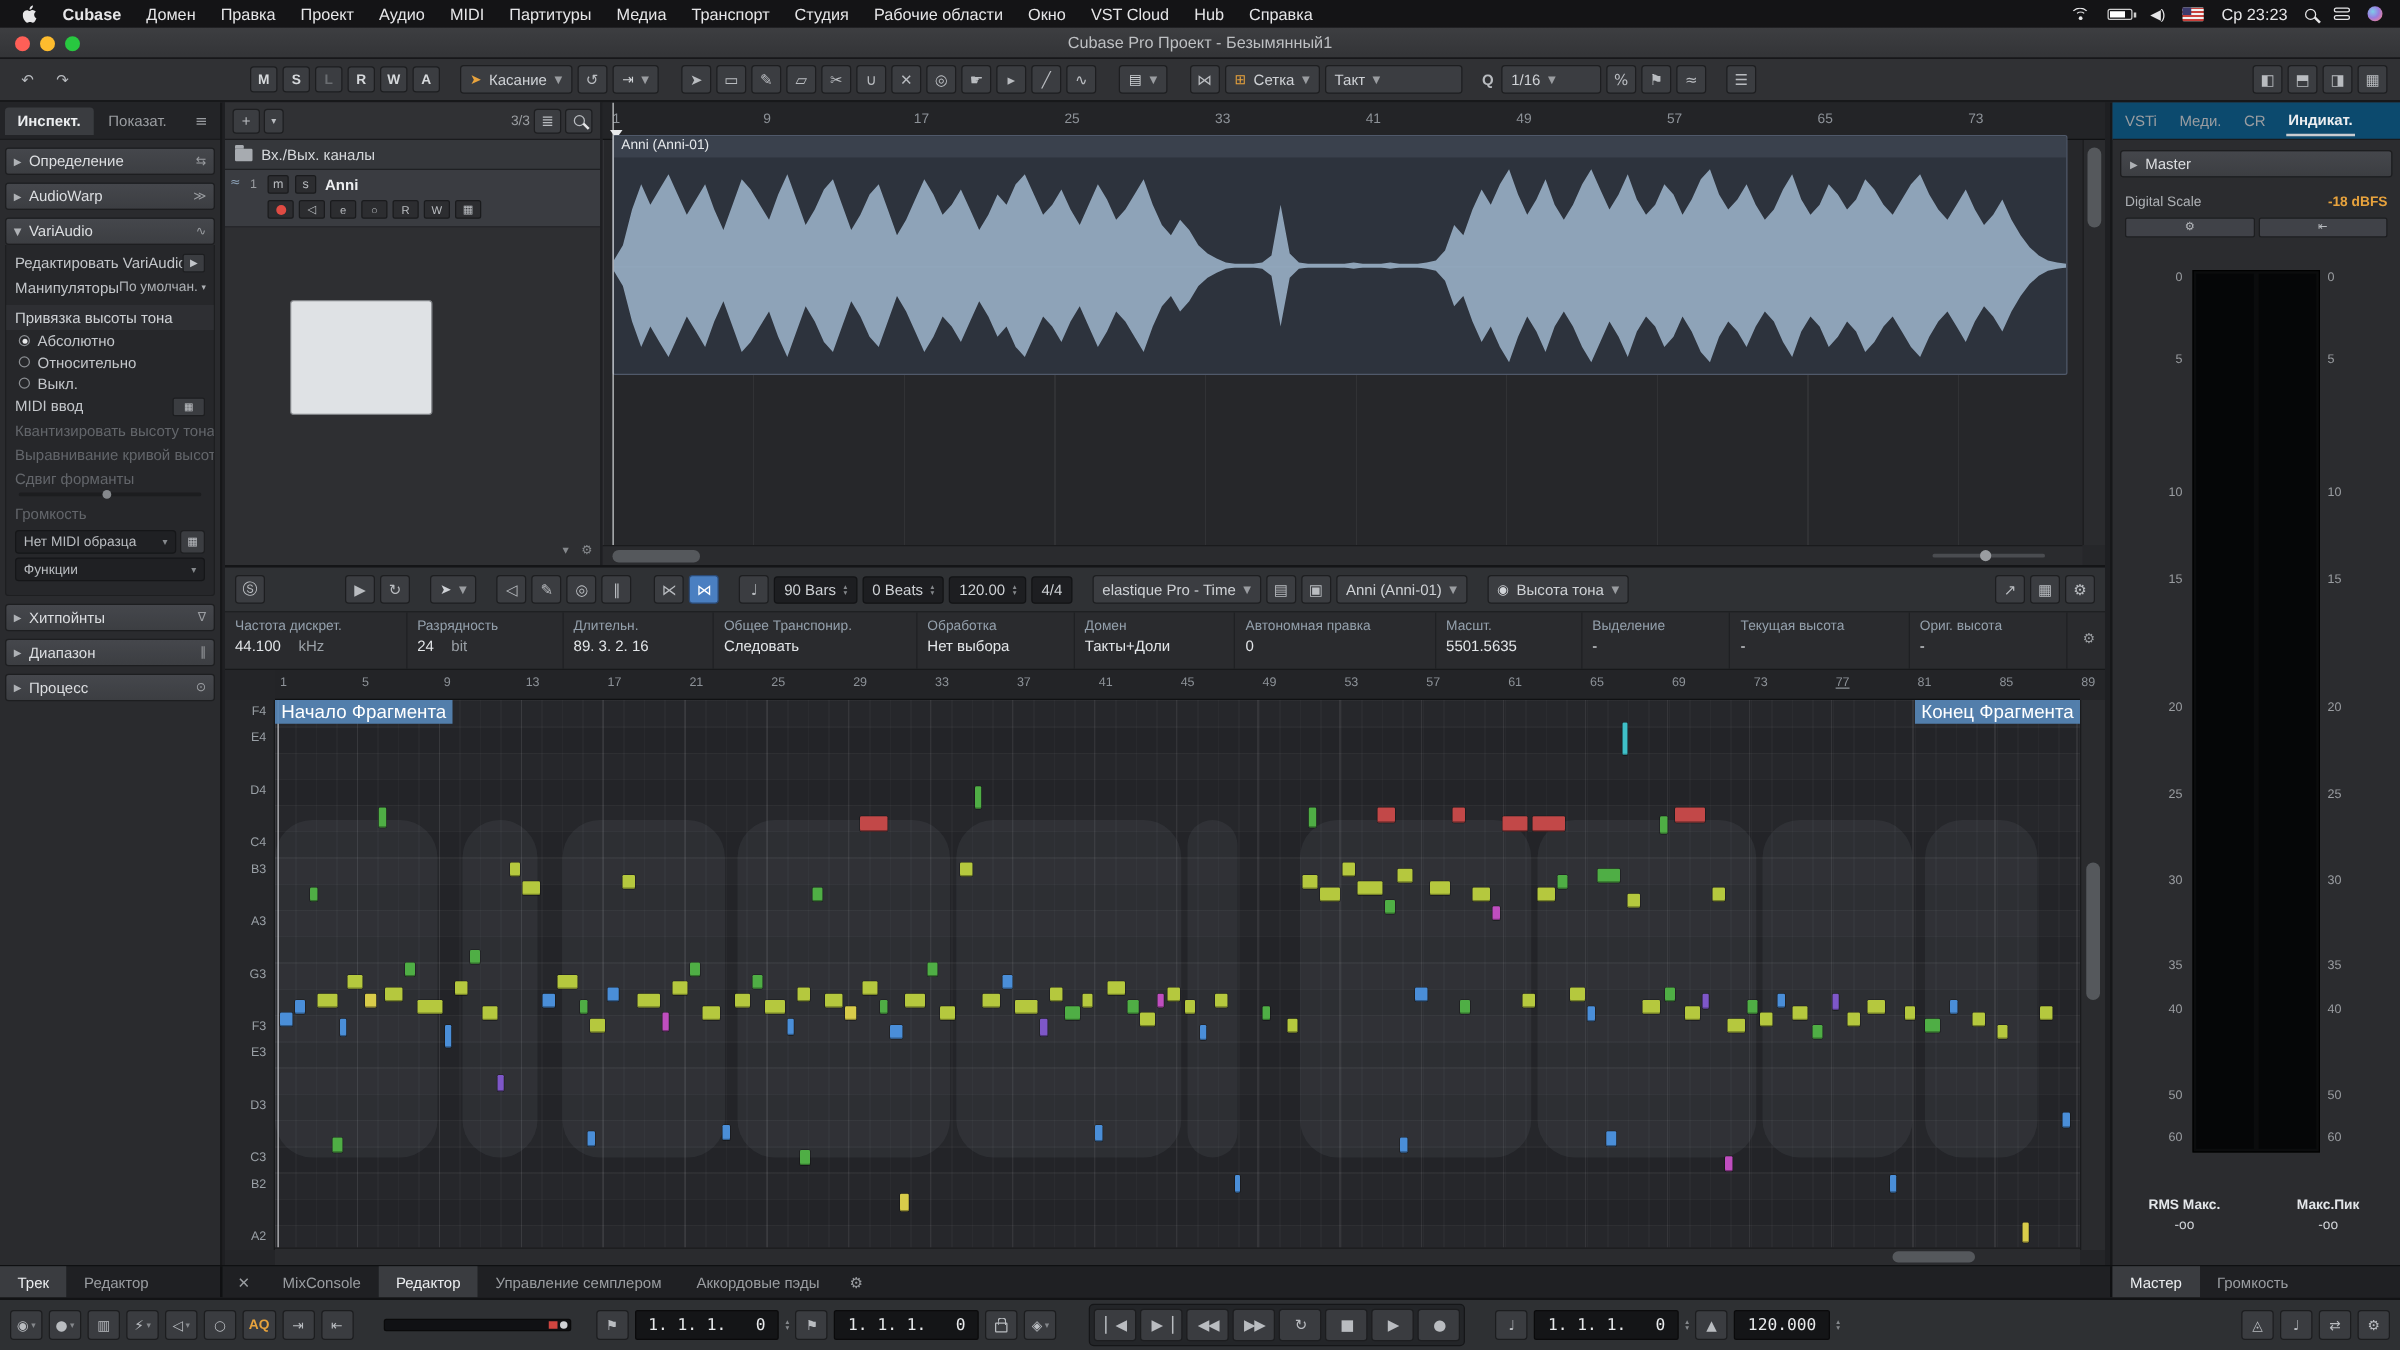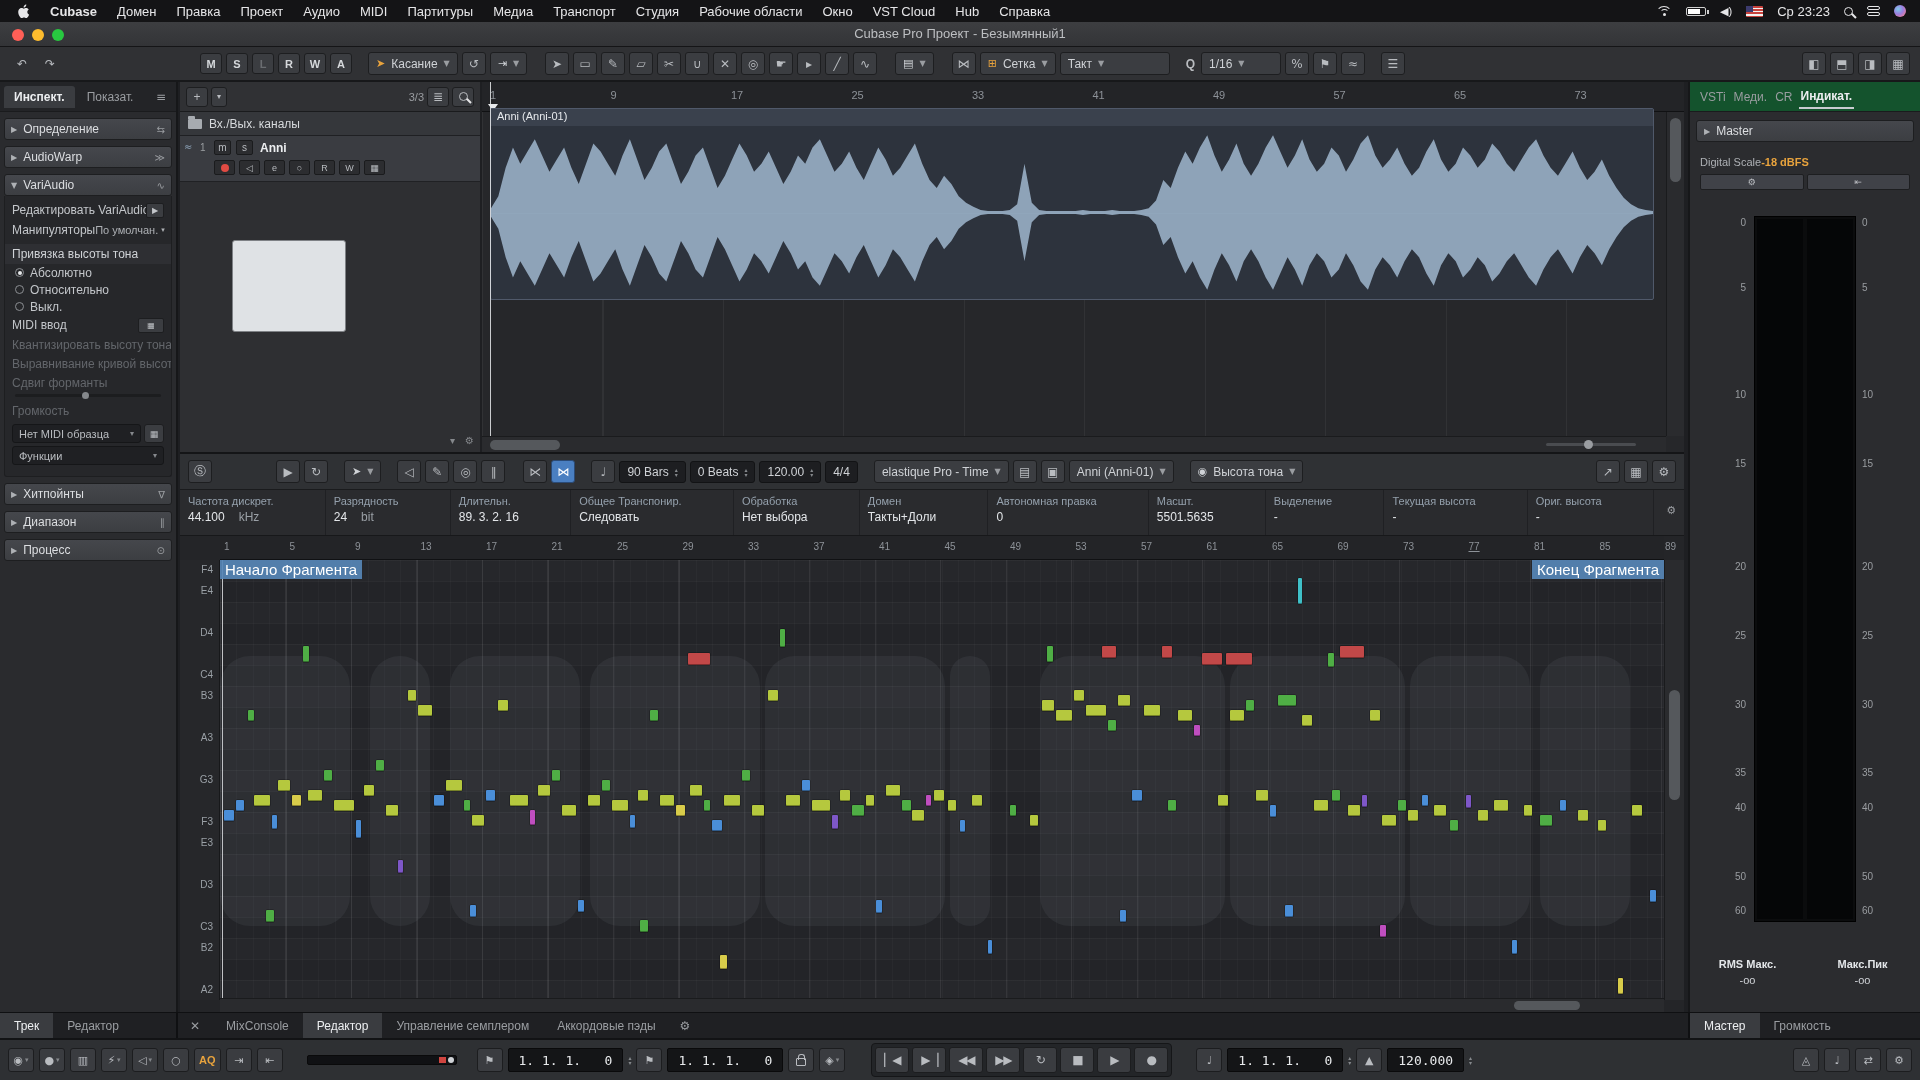--- a/index.html
+++ b/index.html
@@ -167,26 +167,26 @@
   .flag.end{right:0}
   .note{position:absolute;border-radius:1px;box-shadow:inset 0 -1px rgba(0,0,0,.35),0 0 0 .5px rgba(0,0,0,.45)}
   .blob{position:absolute;top:96px;height:270px;background:rgba(165,180,195,0.08);border-radius:30px}
   .ed-playhead{position:absolute;left:2px;top:0;bottom:0;width:1px;background:#e8eaec;opacity:.8}
   .ed-vscroll{position:absolute;right:0;top:106px;width:20px;height:440px;background:#2a2b2e;border-left:1px solid #1a1b1d}
   .ed-vscroll .vthumb{position:absolute;left:4px;right:4px;top:130px;height:110px;background:#55585c;border-radius:6px}
   .ed-hscroll{position:absolute;left:40px;right:20px;bottom:0;height:14px;background:#2a2b2e;border-top:1px solid #1a1b1d}
   .ed-hscroll .hthumb{position:absolute;top:2px;height:9px;right:84px;width:66px;background:#55585c;border-radius:5px}
 
   
-  .mp-tabs{display:flex;align-items:center;height:30px;background:#14532d;border-bottom:1px solid #1a1b1d;padding:0 8px;gap:4px}
+  .mp-tabs{display:flex;align-items:center;height:30px;background:#0c4a6e;border-bottom:1px solid #1a1b1d;padding:0 8px;gap:14px}
   .mp-tab{font-size:12px;color:#9a9da1;padding:4px 2px}
   .mp-tab.active{color:#eceef0;font-weight:bold;border-bottom:2px solid #c9ccd0}
   .mp-master{margin:8px 6px 0 6px;height:22px;background:linear-gradient(#45474c,#3c3e42);border:1px solid #1d1e20;border-radius:3px;
              display:flex;align-items:center;gap:6px;padding:0 7px;color:#dcdee1}
-  .mp-scale-row{display:flex;align-items:center;margin:14px 10px 0 10px}
+  .mp-scale-row{display:flex;align-items:center;justify-content:space-between;margin:14px 10px 0 10px}
   .mp-scale-label{color:#aeb1b5;font-size:11px}
   .mp-scale-val{color:#e8a33d;font-size:11px;font-weight:bold}
   .mp-btn-row{display:flex;gap:3px;margin:6px 10px 0 10px}
   .mp-btn{flex:1;height:16px;background:#404248;border:1px solid #1d1e20;border-radius:2px;color:#b9bcc0;font-size:9px;
           display:flex;align-items:center;justify-content:center}
   .meter-area{position:absolute;left:0;top:130px;right:0;height:730px}
   .meter-well{position:absolute;left:64px;top:4px;width:102px;height:706px;background:#0b0c0d;border:1px solid #000;display:flex;gap:4px;padding:2px}
   .meter-well i{flex:1;background:#050607;display:block}
   .mtick{position:absolute;font-size:10px;color:#9a9da1}
   .mtick.l{width:30px;text-align:right;left:26px}

